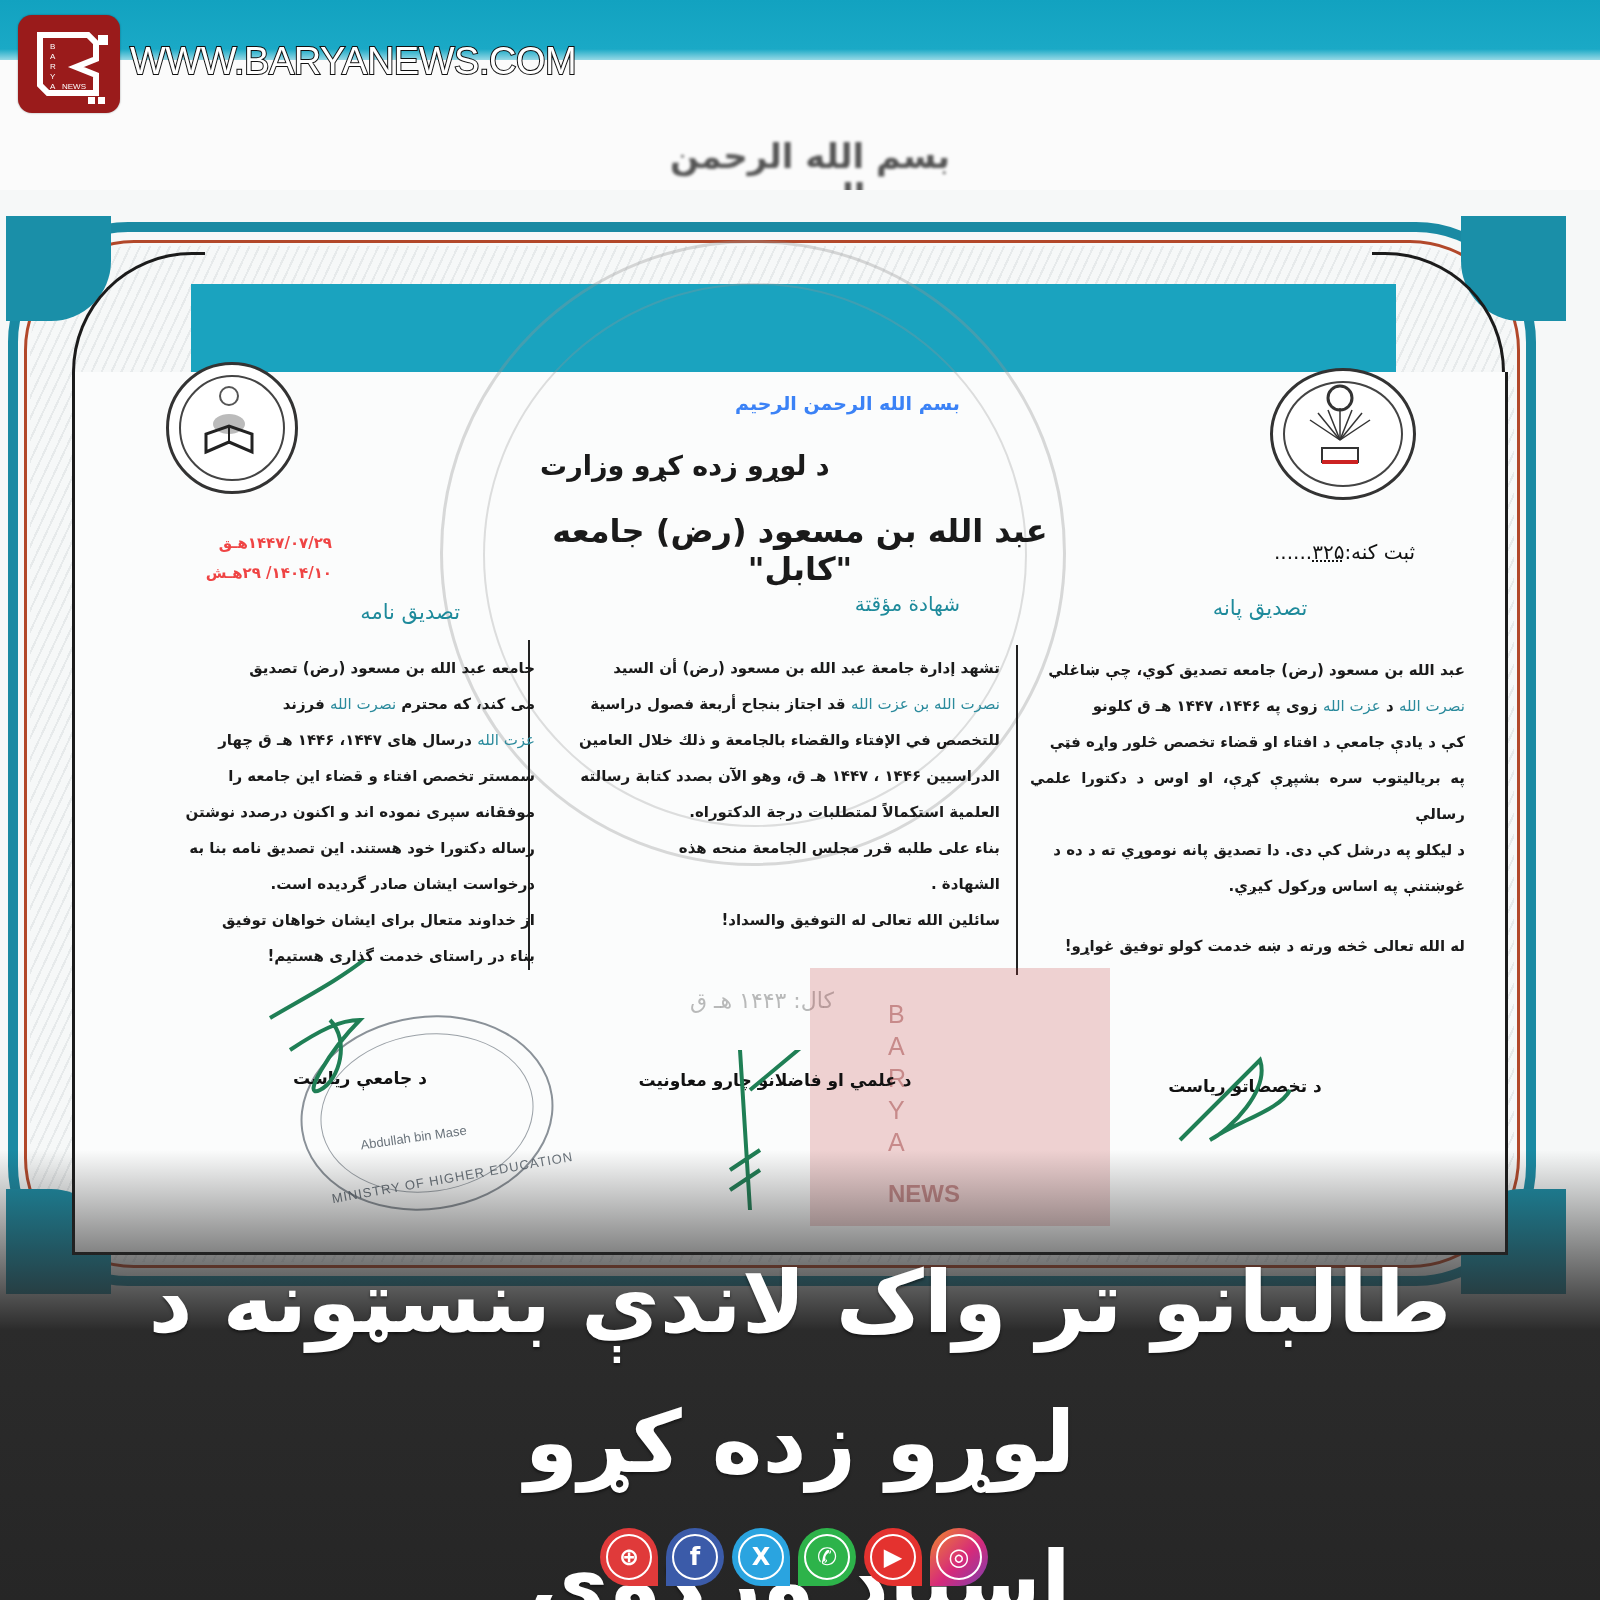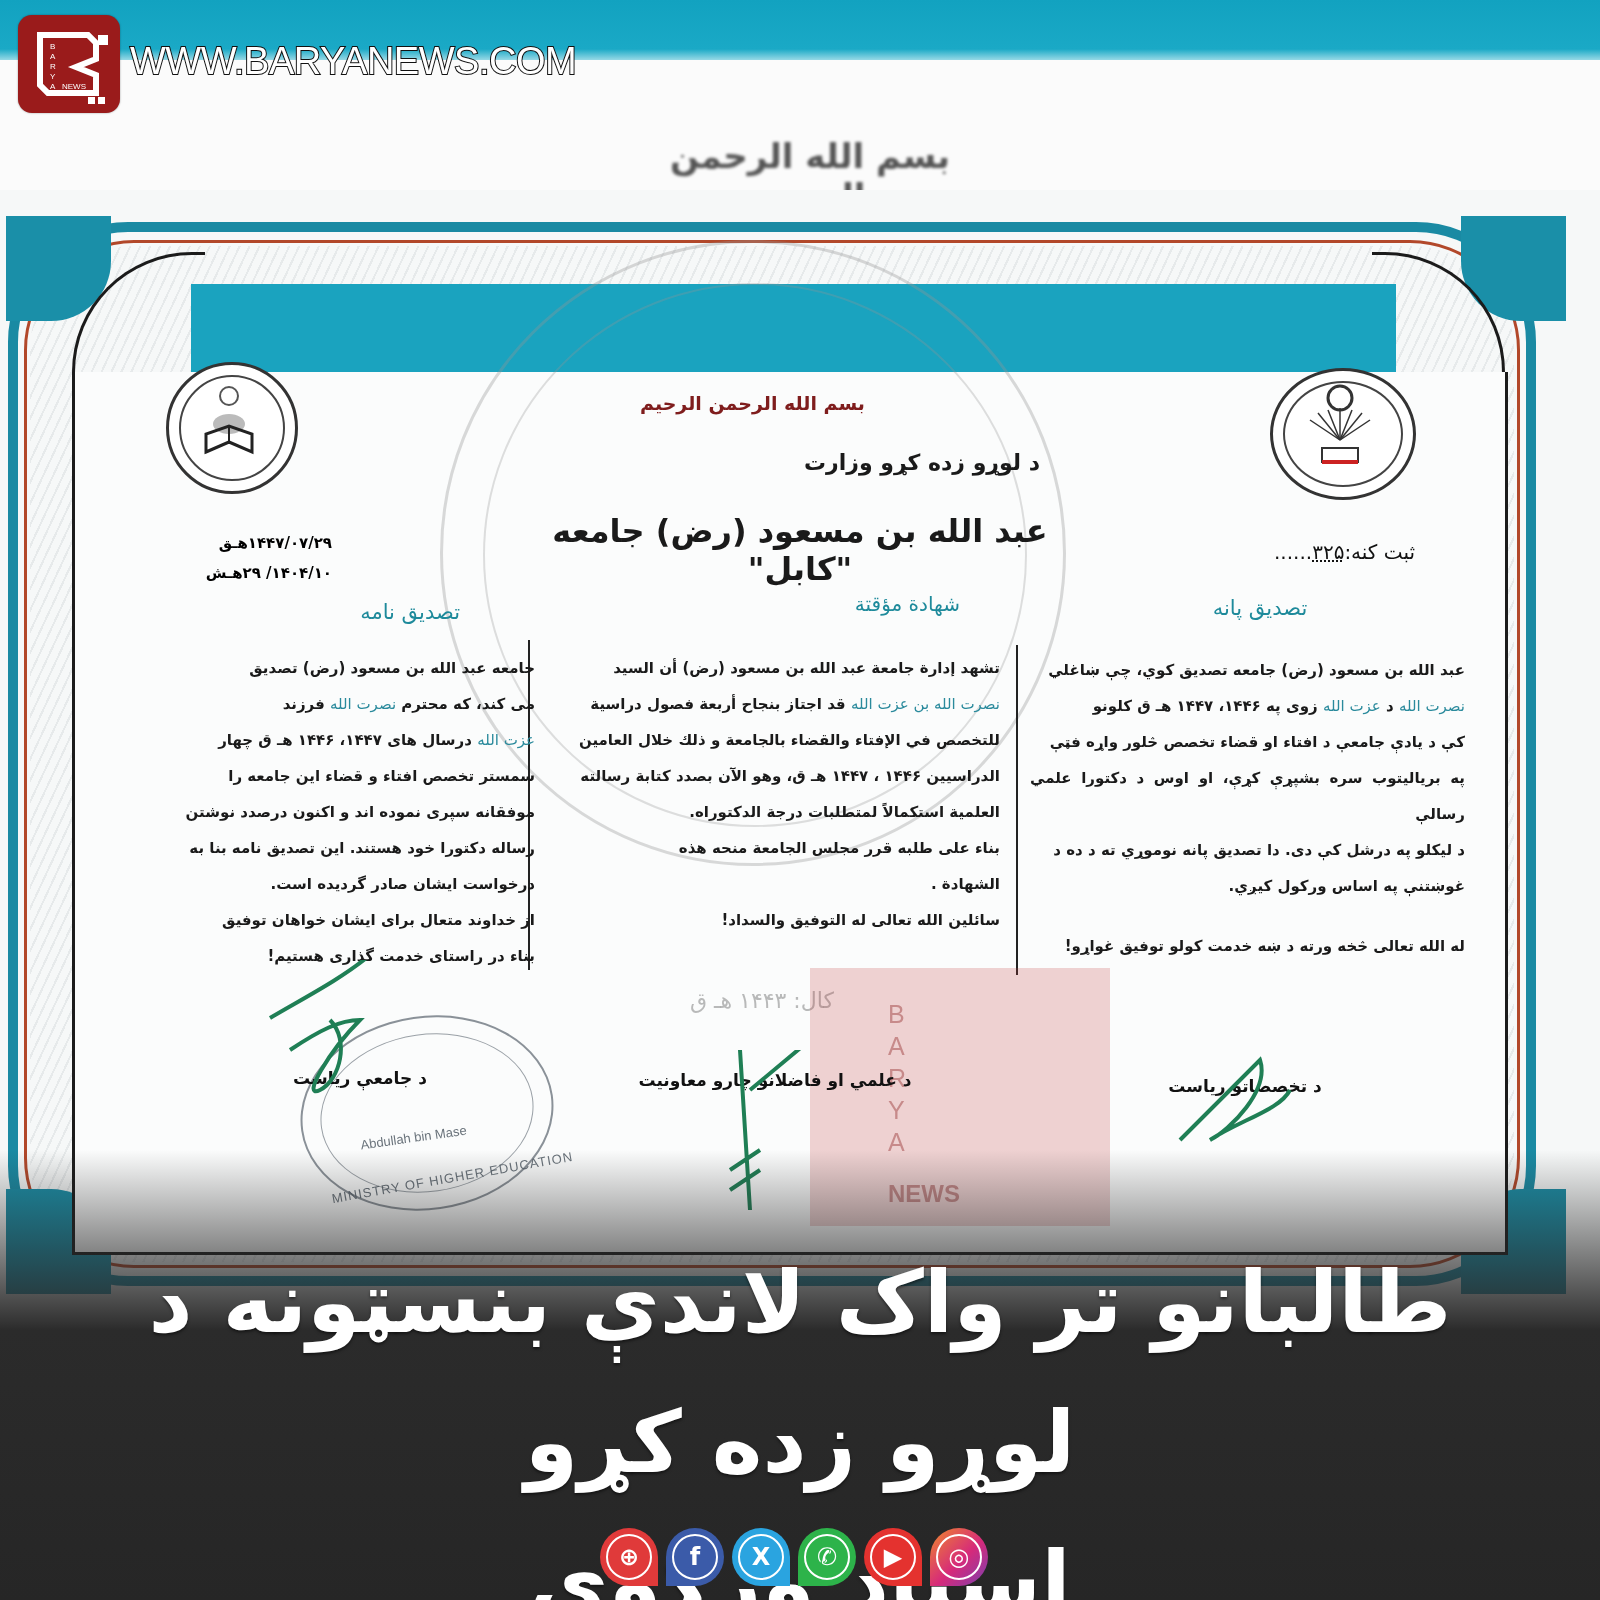--- a/index.html
+++ b/index.html
@@ -50,27 +50,27 @@
   .wm-year { position:absolute; left:690px; top:988px; font-size:22px; color:rgba(130,130,130,.55); direction:rtl; }
 
   
   .seal { position:absolute; border-radius:50%; border:3px solid #333; background:#fff; }
   .seal .ring { position:absolute; left:10px; top:10px; right:10px; bottom:10px; border-radius:50%; border:2px solid #444; }
   .seal-left { left:166px; top:362px; width:126px; height:126px; }
   .seal-right { left:1270px; top:368px; width:140px; height:126px; }
 
   
   .rtl { direction:rtl; unicode-bidi:plaintext; }
-  .bismillah { position:absolute; left:640px; top:392px; width:320px; text-align:left; font-size:19px; font-weight:bold; color:#7f1d1d; }
-  .ministry { position:absolute; left:520px; top:450px; width:520px; text-align:right; font-size:22px; font-weight:bold; color:#1a1a1a; letter-spacing:1px; }
+  .bismillah { position:absolute; left:640px; top:392px; width:320px; text-align:right; font-size:19px; font-weight:bold; color:#3b82f6; }
+  .ministry { position:absolute; left:540px; top:450px; width:520px; text-align:left; font-size:27px; font-weight:bold; color:#1a1a1a; letter-spacing:1px; }
   .university { position:absolute; left:520px; top:512px; width:560px; text-align:center; font-size:32px; font-weight:bold; color:#1a1a1a; }
   .cert-type { position:absolute; left:640px; top:592px; width:320px; text-align:right; font-size:20px; color:#1e8a9b; }
   .reg-no { position:absolute; left:1150px; top:540px; width:265px; font-size:20px; color:#111; }
   .reg-no .num { text-decoration:underline dotted; }
-  .dates { position:absolute; left:152px; top:528px; width:180px; font-size:15px; font-weight:bold; color:#000000; line-height:30px; }
+  .dates { position:absolute; left:152px; top:528px; width:180px; font-size:15px; font-weight:bold; color:#ef4444; line-height:30px; }
 
   .col-title { position:absolute; text-align:center; font-size:21px; color:#1e8a9b; }
   .col-title.right { left:1120px; top:596px; width:280px; }
   .col-title.left { left:180px; top:600px; width:280px;text-align:right; }
 
   .col { position:absolute; font-size:15px; font-weight:bold; color:#1a1a1a; line-height:36px; text-align:justify; }
   .col p { margin:0; }
   .col .name { color:#2a8a9c; font-weight:normal; }
   .col.right { left:1030px; top:652px; width:435px; }
   .col.mid { left:560px; top:650px; width:440px; line-height:36px; }

